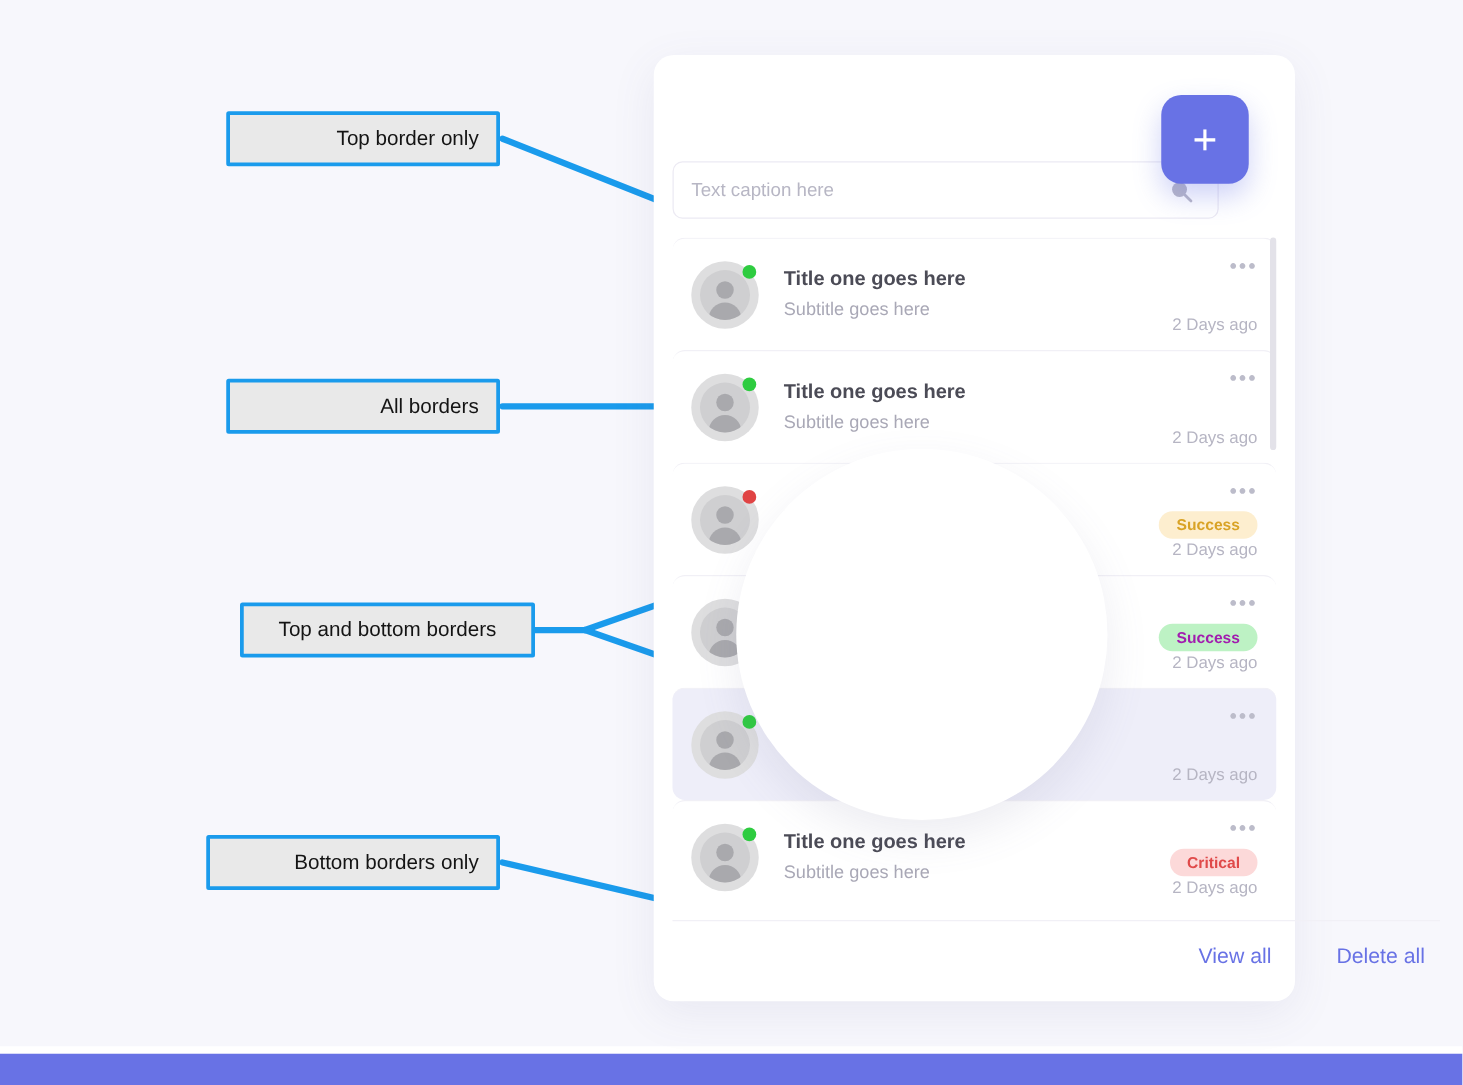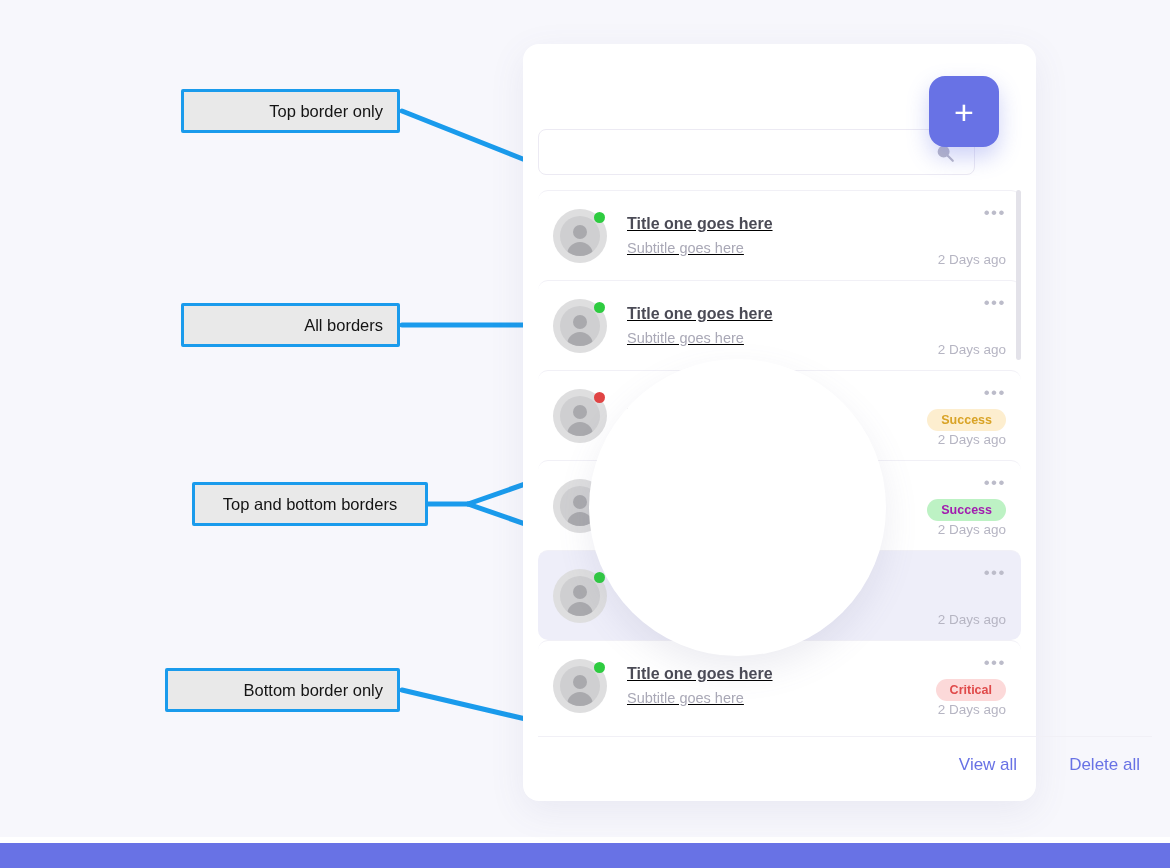--- a/index.html
+++ b/index.html
@@ -160,21 +160,20 @@
     height: 545px;
   }
   .row {
     position: relative;
     height: 90px;
     display: flex;
     align-items: center;
     padding-left: 15px;
     border-top: 1px solid #f1f0f6;
     border-radius: 10px;
-    text-decoration: underline;
   }
   .row.first { border-top: 1px solid #f1f0f6; }
   .row.selected {
     background: #eeeef9;
   }
   .row:last-child { }
 
   .avatar-wrap { position: relative; width: 54px; height: 54px; flex: none; }
   .avatar-ring {
     position: absolute; left: 0; top: 0;
@@ -319,31 +318,32 @@
 <div class="callout" id="callout-top-border-only">
   <span>Top border only</span>
 </div>
 <div class="callout" id="callout-all-borders">
   <span>All borders</span>
 </div>
 <div class="callout" id="callout-top-bottom">
   <span>Top and bottom borders</span>
 </div>
 <div class="callout" id="callout-bottom-border-only">
-  <span>Bottom border only</span>
+  <span>Bottom borders only</span>
 </div>
 
 <div id="notification-card">
 
   <div id="tabs">
   </div>
 
 </div>
 
 <div id="search-wrap">
+  <input id="search-input" type="text" placeholder="Text caption here" style="">
   <svg id="search-icon" viewBox="0 0 24 24" fill="none" stroke="currentColor" stroke-width="2.4">
     <circle cx="10.5" cy="10.5" r="6.5" fill="#b9b8c6" stroke="none"></circle>
     <line x1="15" y1="15" x2="20.5" y2="20.5" stroke="#b9b8c6" stroke-linecap="round"></line>
   </svg>
 </div>
 
 <div id="add-button">
   <span class="plus">+</span>
 </div>
 

